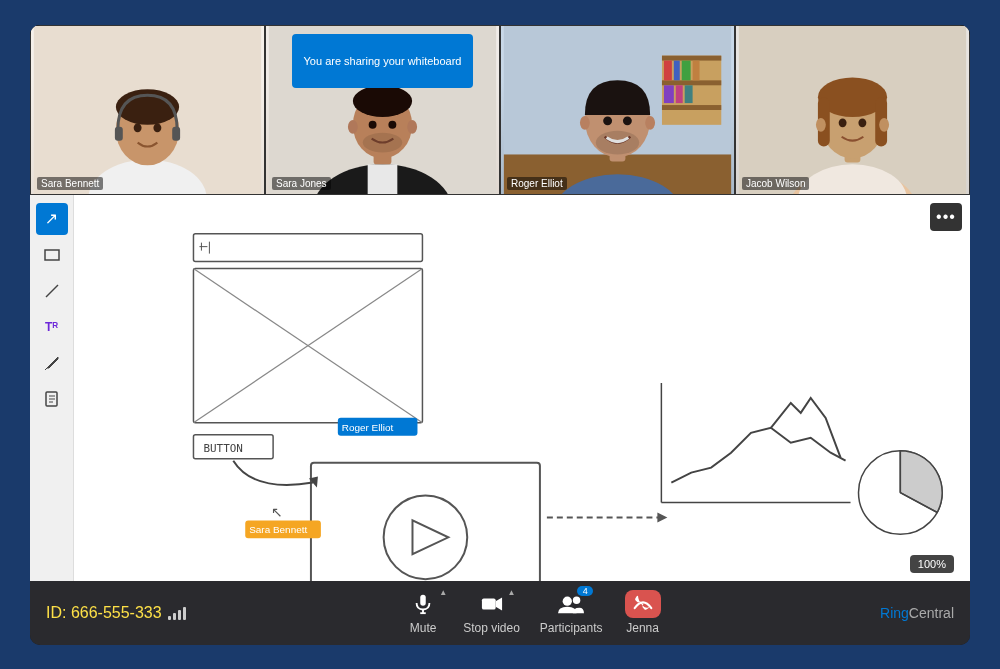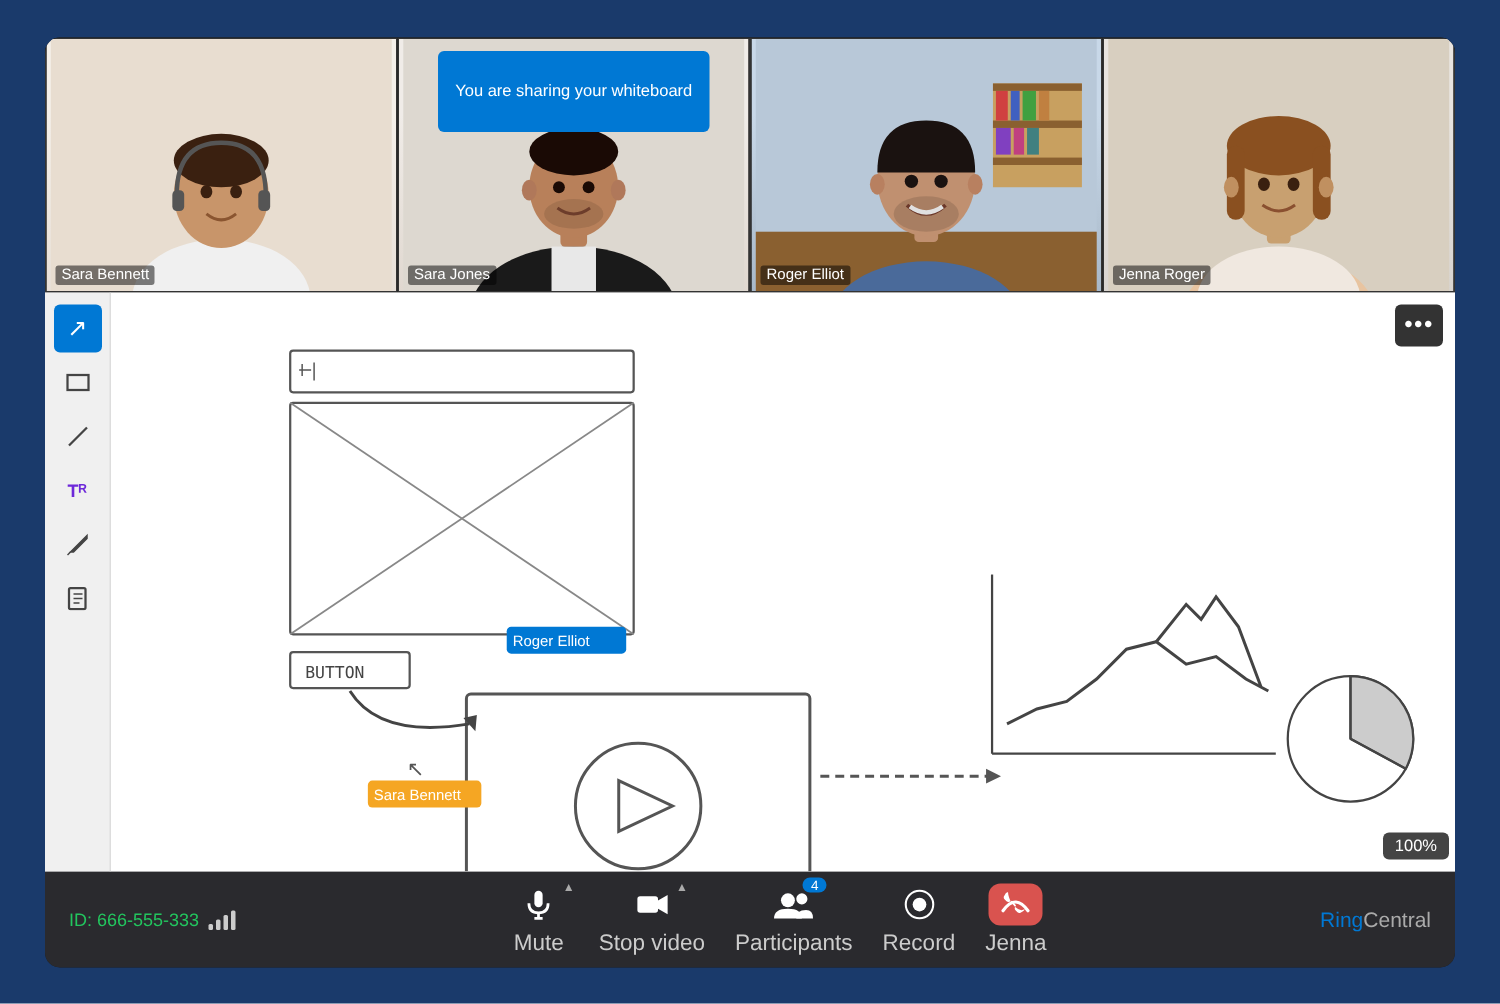--- a/index.html
+++ b/index.html
@@ -125,39 +125,39 @@
       justify-content: center;
       cursor: pointer;
       font-size: 16px;
       letter-spacing: 1px;
       z-index: 10;
     }
     
     .zoom-indicator {
       position: absolute;
       bottom: 8px;
-      right: 4px;
+      right: 16px;
       background: #444;
       color: white;
       font-size: 11px;
       padding: 3px 8px;
       border-radius: 4px;
     }
     
     .bottom-bar {
       height: 64px;
       background: #2a2a2e;
       display: flex;
       align-items: center;
       padding: 0 16px;
       flex-shrink: 0;
     }
     .meeting-id {
-      color: #22c55e;
-      font-size: 12px;
+      color: #fde047;
+      font-size: 16px;
       display: flex;
       align-items: center;
       gap: 6px;
     }
     .signal-icon {
       display: flex;
       gap: 2px;
       align-items: flex-end;
       height: 14px;
     }
@@ -188,21 +188,21 @@
       height: 28px;
       display: flex;
       align-items: center;
       justify-content: center;
       position: relative;
       font-size: 20px;
       color: white;
     }
     .ctrl-btn .label {
       color: #ccc;
-      font-size: 15px;
+      font-size: 12px;
       white-space: nowrap;
     }
     .ctrl-btn.active-share .icon-wrap {
       background: #0078d4;
       border-radius: 8px;
       padding: 4px 8px;
     }
     .ctrl-btn.leave-btn .icon-wrap {
       background: #d9534f;
       border-radius: 8px;
@@ -355,21 +355,21 @@
         <rect x="138" y="72" width="12" height="50" rx="6" fill="#8a5020"></rect>
 
         <ellipse cx="83" cy="100" rx="5" ry="7" fill="#c09060"></ellipse>
         <ellipse cx="147" cy="100" rx="5" ry="7" fill="#c09060"></ellipse>
 
         <ellipse cx="105" cy="98" rx="4" ry="4.5" fill="#3a2010"></ellipse>
         <ellipse cx="125" cy="98" rx="4" ry="4.5" fill="#3a2010"></ellipse>
 
         <path d="M104 112 Q115 120 126 112" stroke="#8a5030" stroke-width="2" fill="none"></path>
       </svg>
-      <div class="participant-name">Jenna Roger</div>
+      <div class="participant-name">Jacob Wilson</div>
     </div>
   </div>
 
   <div class="main-area">
 
     <div class="toolbar">
       <div class="tool-btn active">↗</div>
       <div class="tool-btn">
         <svg width="16" height="16">
           <rect x="1" y="3" width="14" height="10" stroke="#444" stroke-width="1.5" fill="none"></rect>
@@ -522,29 +522,20 @@
             <path d="M0 20 Q0 13 10 13 Q20 13 20 20" fill="white"></path>
             <circle cx="20" cy="6" r="4" fill="white"></circle>
             <path d="M16 20 Q16 14 23 14 Q28 14 28 20" fill="white"></path>
           </svg>
           <span class="badge">4</span>
         </div>
         <span class="label">Participants</span>
       </div>
 
 
-      <div class="ctrl-btn">
-        <div class="icon-wrap">
-          <svg width="22" height="22" viewBox="0 0 24 24">
-            <circle cx="12" cy="12" r="10" stroke="white" stroke-width="1.5" fill="none"></circle>
-            <circle cx="12" cy="12" r="5" fill="white"></circle>
-          </svg>
-        </div>
-        <span class="label">Record</span>
-      </div>
 
 
       <div class="ctrl-btn leave-btn">
         <div class="icon-wrap">
           <svg width="22" height="18" viewBox="0 0 24 18" fill="white">
             <path d="M22 12.5 C22 13.5 21.5 14.5 20.5 15 L18 16.5 C17 17 15.8 16.8 15 16 L13 14 C12.2 13.2 12 12 12.5 11 L13.5 9 C12 7.5 10.5 6 9 4.5 L7 5.5 C6 6 4.8 5.8 4 5 L2 3 C1.2 2.2 1 1 1.5 0 L3 -2.5 C3.5 -3.5 4.5 -4 5.5 -4 C6 3 10 8 12 10 C14 12 19 16 22 12.5 Z" fill="white" transform="scale(0.8) translate(2,3)"></path>
             <path d="M2 14 Q12 0 22 14" stroke="white" stroke-width="2.5" fill="none" stroke-linecap="round"></path>
           </svg>
         </div>
         <span class="label">Jenna</span>

